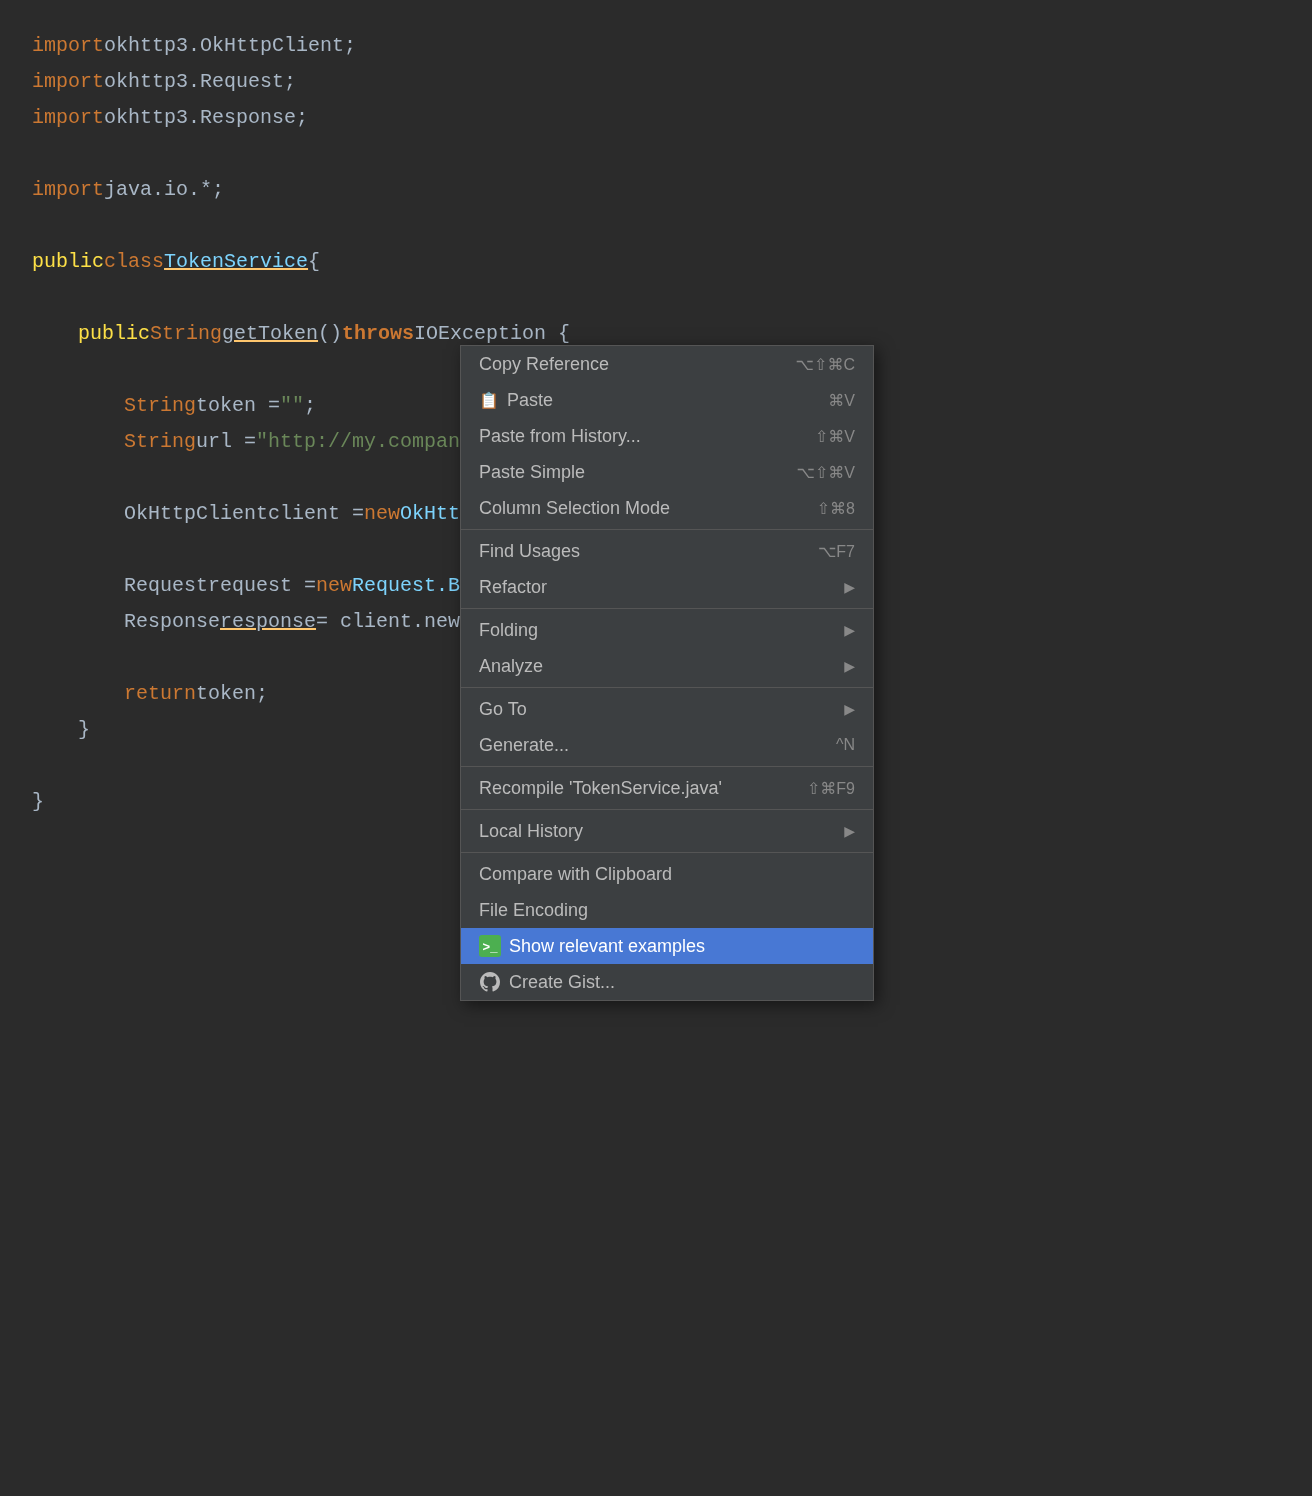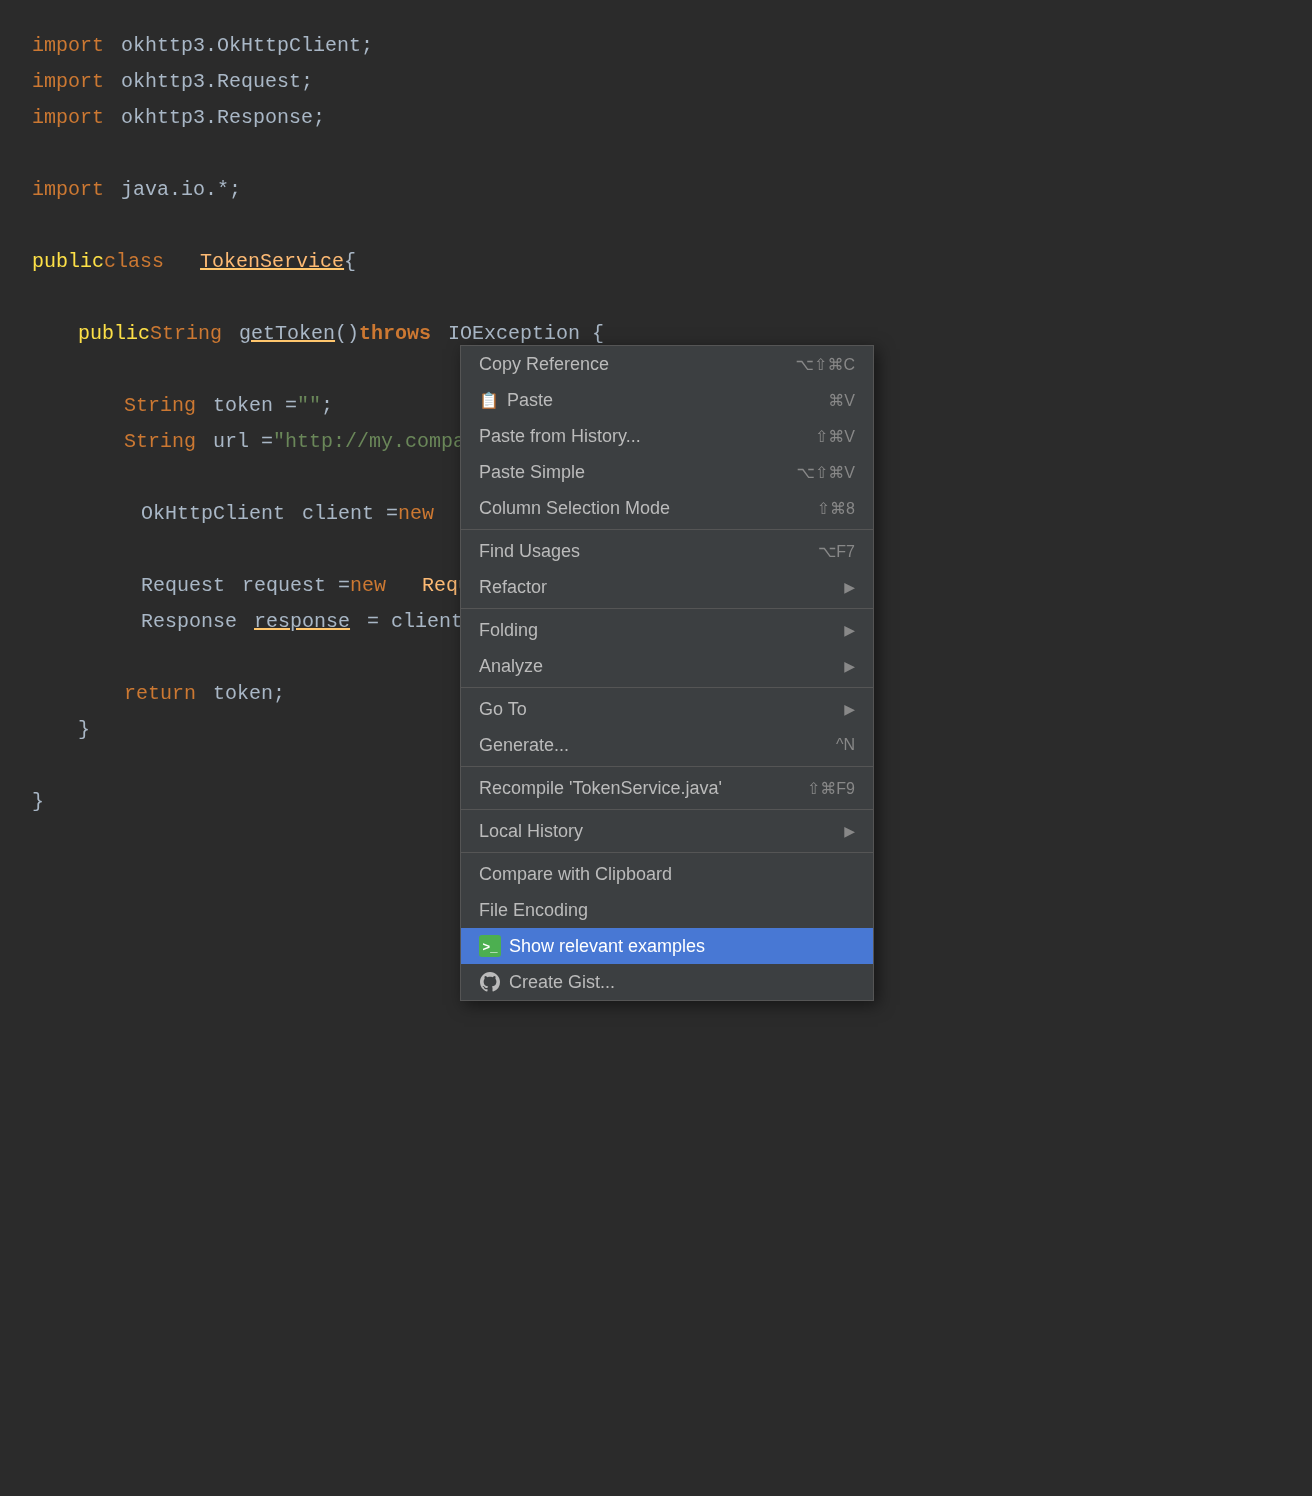--- a/index.html
+++ b/index.html
@@ -35,22 +35,22 @@
       min-height: 36px;
     }
 
     .kw-import { color: #cc7832; }
     .kw-public { color: #fde047; }
     .kw-class-kw { color: #cc7832; }
     .kw-return { color: #cc7832; }
     .kw-new { color: #cc7832; }
     .kw-throws { color: #cc7832; font-weight: bold; }
     .kw-string-type { color: #cc7832; }
-    .class-name { color: #fdba74; margin-left: 36px; }
-    .identifier { color: #a9b7c6; margin-left: 17px; }
+    .class-name { color: #7dd3fc; }
+    .identifier { color: #a9b7c6; }
     .string-val { color: #6a8759; }
     .punctuation { color: #a9b7c6; }
     .underline { text-decoration: underline; text-decoration-color: #ffc66d; }
     .indent1 { padding-left: 46px; }
     .indent2 { padding-left: 92px; }
 
     
     .context-menu {
       position: absolute;
       top: 345px;

